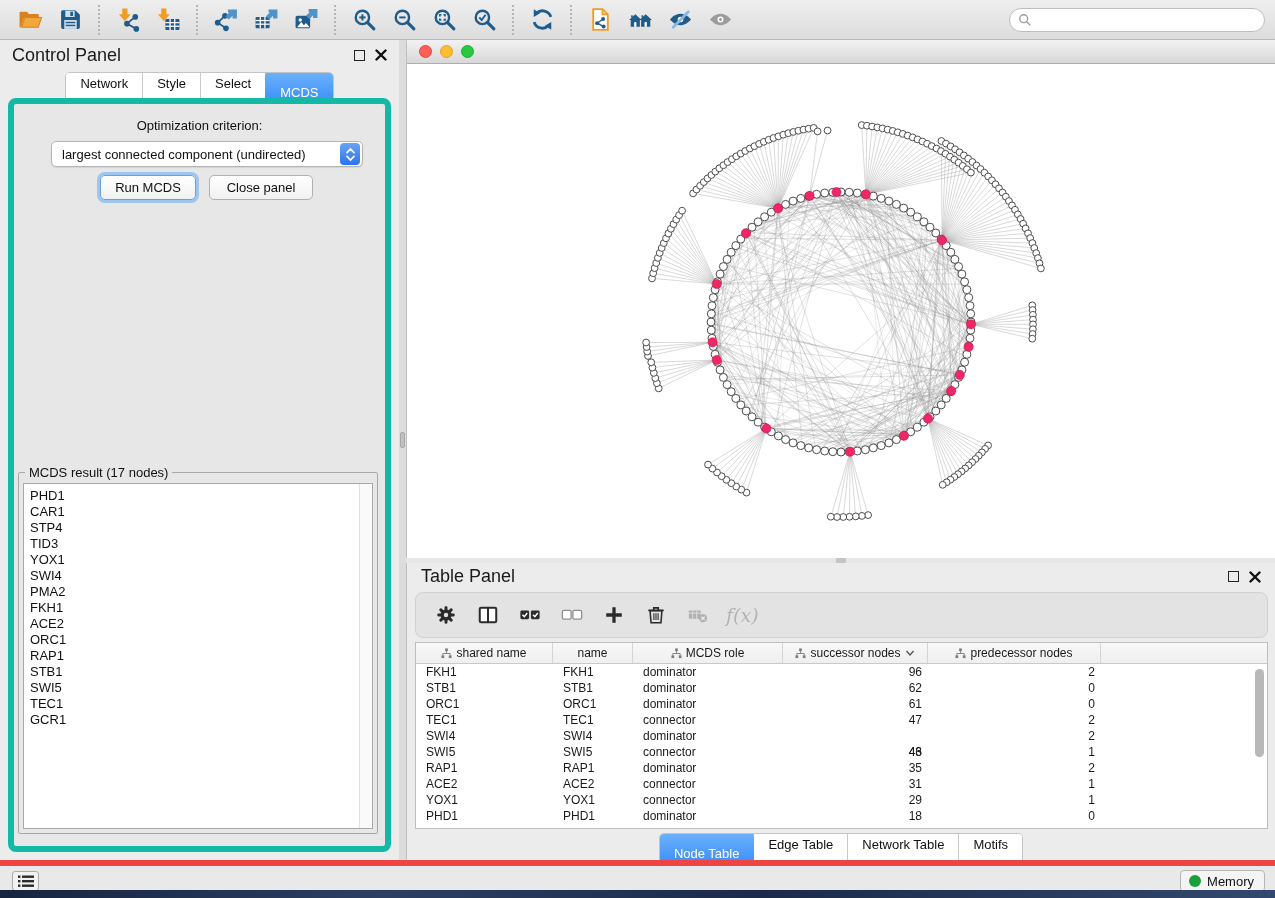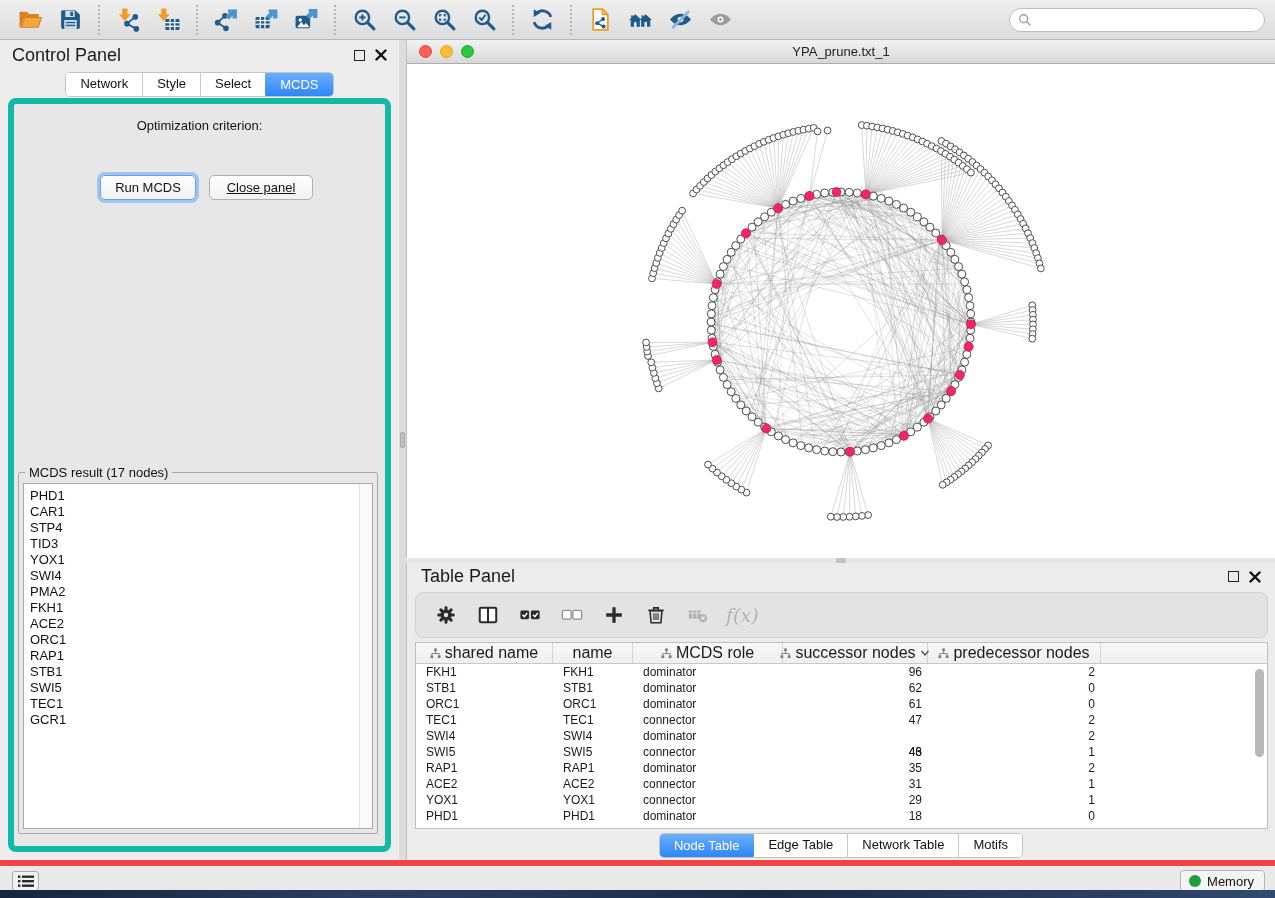--- a/index.html
+++ b/index.html
@@ -24,21 +24,21 @@
   .panel-titlebar { height:30px; display:flex; align-items:center; padding:0 12px; }
   .panel-title { font-size:18px; color:#1a1a1a; }
   .panel-wbtns { margin-left:auto; display:flex; gap:10px; align-items:center; }
   .float-btn { width:11px; height:11px; border:1.6px solid #222; }
   .close-btn svg { width:12px; height:12px; display:block; }
 
   .cp-tabs { display:flex; justify-content:center; margin-top:2px; }
   .seggroup { display:flex; background:#fff; border:1px solid #c3c3c3; border-radius:5px; overflow:hidden; }
   .seg { font-size:13px; color:#111; padding:3px 14px; border-right:1px solid #c9c9c9; background:#fff; }
   .seg:last-child { border-right:none; }
-  .seg.active { background:linear-gradient(#6db1fb,#2a84f8); color:#fff; border-radius:4px; margin:-1px; padding:5px 15px; }
+  .seg.active { background:linear-gradient(#6db1fb,#2a84f8); color:#fff; border-radius:4px; margin:-1px; padding:13px 15px; }
 
   .cp-body { position:absolute; left:8px; right:8px; top:58px; bottom:8px; background:#e7e7e7;
     border:6px solid #14b8a6; border-radius:8px; }
   .opt-label { position:absolute; top:14px; left:0; right:0; text-align:center; font-size:13px; color:#111; }
   .dropdown { position:absolute; top:37px; left:37px; width:312px; height:26px; background:#fff;
     border:1px solid #b4b4b4; border-radius:5px; display:flex; align-items:center; box-shadow:0 1px 1px rgba(0,0,0,.08); }
   .dropdown .dd-text { flex:1; font-size:13px; color:#111; padding-left:10px; white-space:nowrap; }
   .stepper { width:20px; height:22px; margin-right:2px; border-radius:4px;
     background:linear-gradient(#67a5f8,#2a73ef); display:flex; align-items:center; justify-content:center; }
   .btn-row { position:absolute; top:71px; left:0; right:0; height:25px; }
@@ -77,21 +77,21 @@
   .table-panel { position:absolute; left:406px; top:563px; width:869px; height:297px; background:#ececec; border-left:1px solid #c0c0c0; }
   .tp-titlebar { height:27px; display:flex; align-items:center; padding:0 14px; }
   .tp-toolbar { position:absolute; left:8px; right:7px; top:29px; height:46px; background:#e3e3e3;
     border:1px solid #d0d0d0; border-radius:8px; display:flex; align-items:center; padding:0 12px; gap:6px; }
   .ttb { width:36px; height:36px; display:flex; align-items:center; justify-content:center; }
   .ttb svg { width:22px; height:22px; }
   .fx-label { font-family:"DejaVu Serif", serif; font-style:italic; font-size:19px; color:#b3b3b3; padding-left:4px; }
 
   .datatable { position:absolute; left:8px; right:7px; top:79px; height:187px; background:#fff; border:1px solid #bdbdbd; overflow:hidden; }
   .thead { display:flex; height:21px; background:linear-gradient(#f8f8f8,#efefef); border-bottom:1px solid #c9c9c9; }
-  .th { display:flex; align-items:center; justify-content:center; gap:4px; font-size:16px; color:#1a1a1a;
+  .th { display:flex; align-items:center; justify-content:center; gap:4px; font-size:12px; color:#1a1a1a;
     border-right:1px solid #d4d4d4; position:relative; }
   .th .thlabel { white-space:nowrap; }
   .trow { display:flex; height:16px; align-items:center; }
   .td { font-size:12px; color:#1a1a1a; padding:0 10px; white-space:nowrap; overflow:hidden; }
   .td.num { text-align:right; padding-right:6px; }
   .table-vscroll { position:absolute; right:3px; top:26px; width:9px; height:88px; background:#b8b8b8; border-radius:5px; }
 
   .tp-tabs { position:absolute; left:0; right:0; top:270px; display:flex; justify-content:center; }
 
   
@@ -287,23 +287,32 @@
     <div class="cp-tabs">
       <div class="seggroup">
           <div class="seg">Network</div>
           <div class="seg">Style</div>
           <div class="seg">Select</div>
           <div class="seg active">MCDS</div>
         </div>
     </div>
     <div class="cp-body">
       <div class="opt-label">Optimization criterion:</div>
+      <div class="dropdown">
+        <span class="dd-text">largest connected component (undirected)</span>
+        <span class="stepper">
+          <svg width="11" height="15" viewBox="0 0 11 15">
+            <path d="M2 5.6L5.5 2 9 5.6" fill="none" stroke="#fff" stroke-width="1.7" stroke-linecap="round"></path>
+            <path d="M2 9.4L5.5 13 9 9.4" fill="none" stroke="#fff" stroke-width="1.7" stroke-linecap="round"></path>
+          </svg>
+        </span>
+      </div>
       <div class="btn-row">
         <div class="mac-btn focused" style="left:86px; width:96px;">Run MCDS</div>
-        <div class="mac-btn" style="left:195px; width:104px;text-decoration:underline;">Close panel</div>
+        <div class="mac-btn" style="left:195px; width:104px;">Close panel</div>
       </div>
       <div class="groupbox">
         <span class="groupbox-legend">MCDS result (17 nodes)</span>
         <div class="mcds-list">
           <div style="padding-top:4px;">
               <div class="mcds-item">PHD1</div>
               <div class="mcds-item">CAR1</div>
               <div class="mcds-item">STP4</div>
               <div class="mcds-item">TID3</div>
               <div class="mcds-item">YOX1</div>
@@ -328,21 +337,20 @@
       <div class="grip"></div>
     </div>
 
   <div class="network-view">
     <div class="nv-titlebar">
       <div class="traffic">
         <span class="tl red"></span>
         <span class="tl yellow"></span>
         <span class="tl green"></span>
       </div>
-      <div class="nv-title">YPA_prune.txt_1</div>
     </div>
     <div class="nv-canvas">
       <svg width="869" height="494" viewBox="0 0 869 494">
           <line x1="371.0" y1="144.3" x2="366.8" y2="146.7" stroke="#8a8a8a" stroke-opacity="0.32" stroke-width="0.8"></line>
           <line x1="371.0" y1="144.3" x2="349.6" y2="356.9" stroke="#8a8a8a" stroke-opacity="0.32" stroke-width="0.8"></line>
           <line x1="371.0" y1="144.3" x2="376.4" y2="141.4" stroke="#8a8a8a" stroke-opacity="0.32" stroke-width="0.8"></line>
           <line x1="371.0" y1="144.3" x2="473.7" y2="134.2" stroke="#8a8a8a" stroke-opacity="0.32" stroke-width="0.8"></line>
           <line x1="371.0" y1="144.3" x2="331.7" y2="177.8" stroke="#8a8a8a" stroke-opacity="0.32" stroke-width="0.8"></line>
           <line x1="371.0" y1="144.3" x2="476.6" y2="135.2" stroke="#8a8a8a" stroke-opacity="0.32" stroke-width="0.8"></line>
           <line x1="371.0" y1="144.3" x2="488.5" y2="140.0" stroke="#8a8a8a" stroke-opacity="0.32" stroke-width="0.8"></line>

